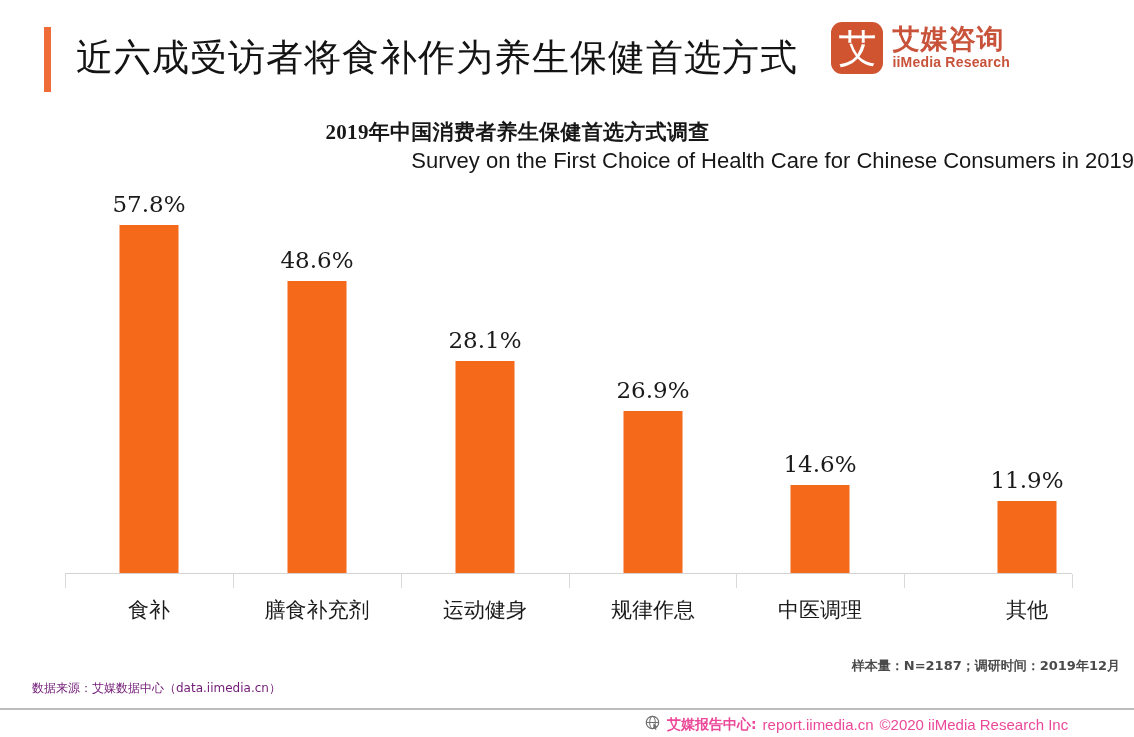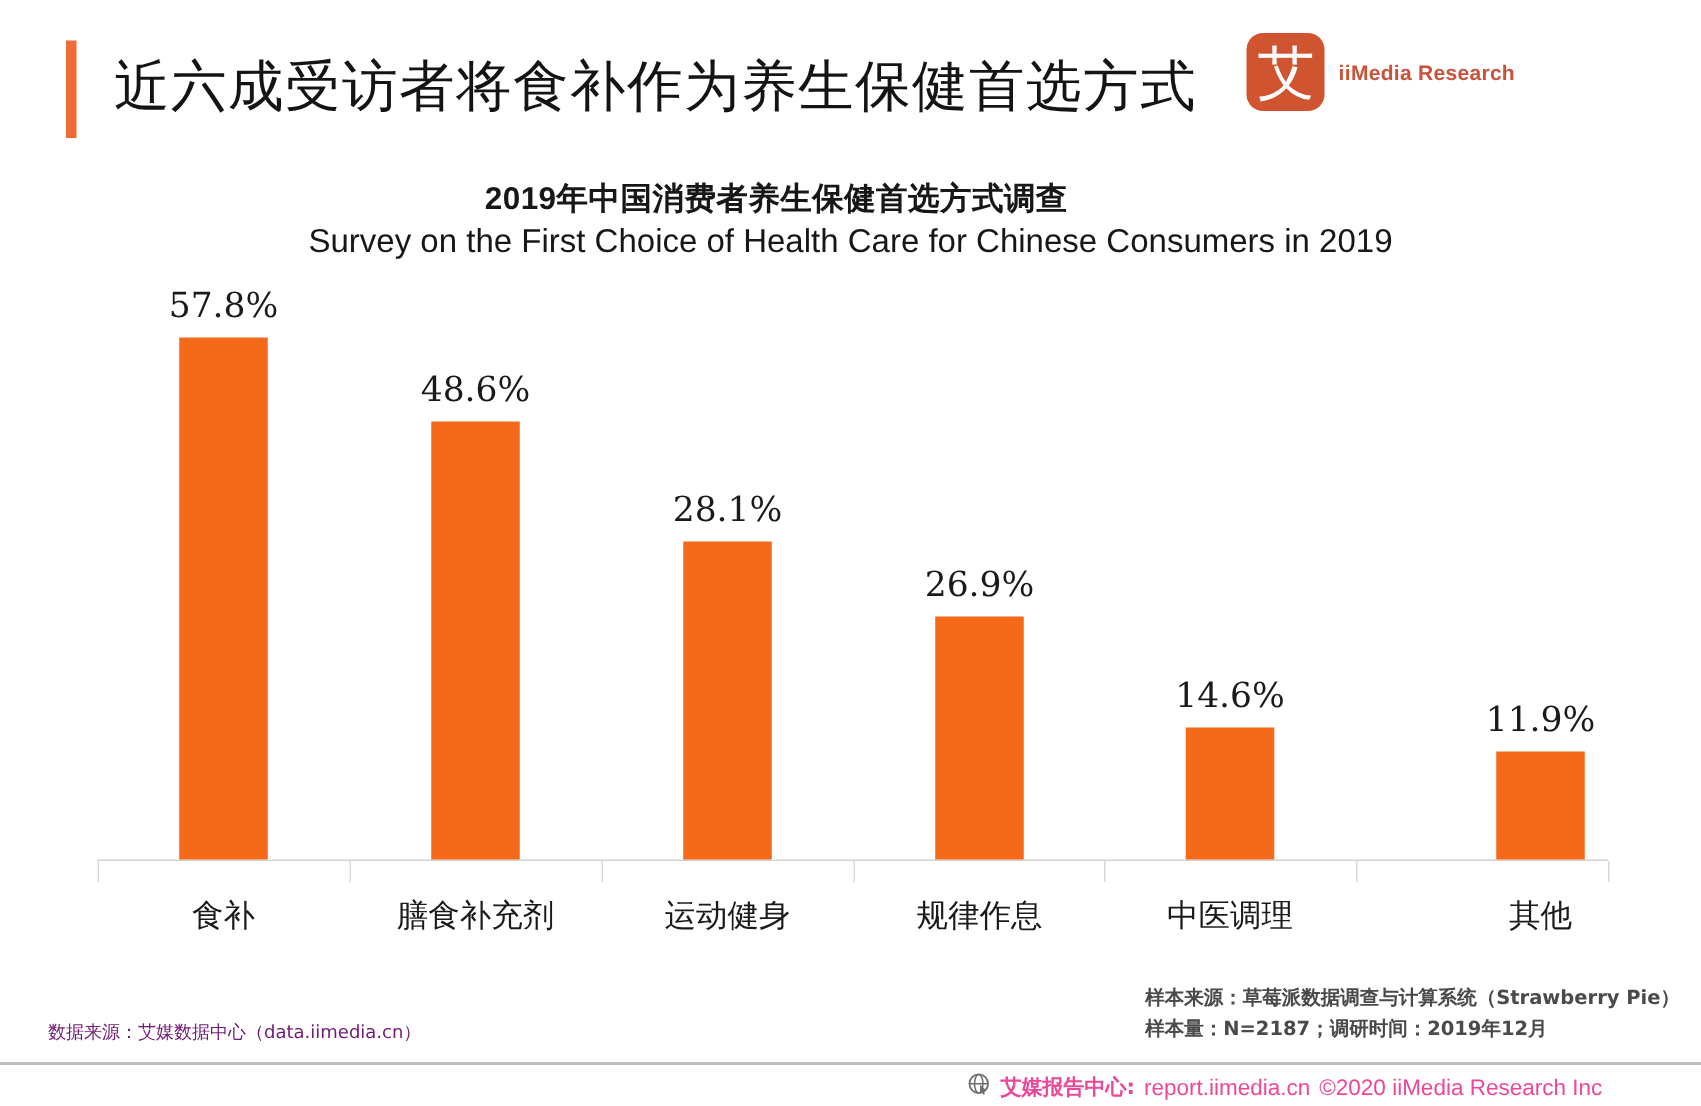--- a/index.html
+++ b/index.html
@@ -90,27 +90,27 @@
   
   #chart-title-cn {
     position: absolute;
     left: 0; top: 118px;
     width: 1035px;
     text-align: center;
     font-size: 21px;
     font-weight: 700;
     color: #171717;
     letter-spacing: 0.3px;
-    font-family: Liberation Sans, sans-serif;
+    font-family: Liberation Serif, serif;
   }
   #chart-title-en {
     position: absolute;
     left: 0; top: 148px;
     width: 1134px;
-    text-align: center;
+    text-align: right;
     font-size: 22px;
     font-weight: 400;
     color: #171717;
     letter-spacing: 0px;
     font-family: "Liberation Sans", sans-serif;
   }
 
   
   #plot {
     position: absolute;
@@ -210,20 +210,21 @@
 
 <div id="header">
   <div id="header-accent"></div>
   <div id="header-title">近六成受访者将食补作为养生保健首选方式</div>
 
   <div id="logo">
     <div id="logo-badge">
       <div id="logo-badge-glyph">艾</div>
     </div>
     <div id="logo-text">
+      <div id="logo-cn">艾媒咨询</div>
       <div id="logo-en">iiMedia Research</div>
     </div>
   </div>
 </div>
 
 <div id="chart-title-cn">2019年中国消费者养生保健首选方式调查</div>
 <div id="chart-title-en">Survey on the First Choice of Health Care for Chinese Consumers in 2019</div>
 
 <div id="plot">
   <div id="baseline"></div>
@@ -264,21 +265,20 @@
       </div>
       <div class="bar-group" style="left: 878px; width: 168px;">
         <div class="bar" style="height: 72px; background: rgb(244, 105, 26);"></div>
         <div class="bar-label" style="bottom: 80px;">11.9%</div>
         <div class="cat-label">其他</div>
       </div>
     </div>
 </div>
 
 <div id="sample-notes">
-  <div>样本来源：草莓派数据调查与计算系统（Strawberry Pie）</div>
   <div>样本量：N=2187；调研时间：2019年12月</div>
 </div>
 
 <div id="data-source">数据来源：艾媒数据中心（data.iimedia.cn）</div>
 
 <div id="footer">
   <div id="footer-inner">
     <span>
       <svg width="16" height="16" viewBox="0 0 16 16">
         <circle cx="7.5" cy="7.5" r="6.2" fill="none" stroke="#6e6e6e" stroke-width="1.2"></circle>

